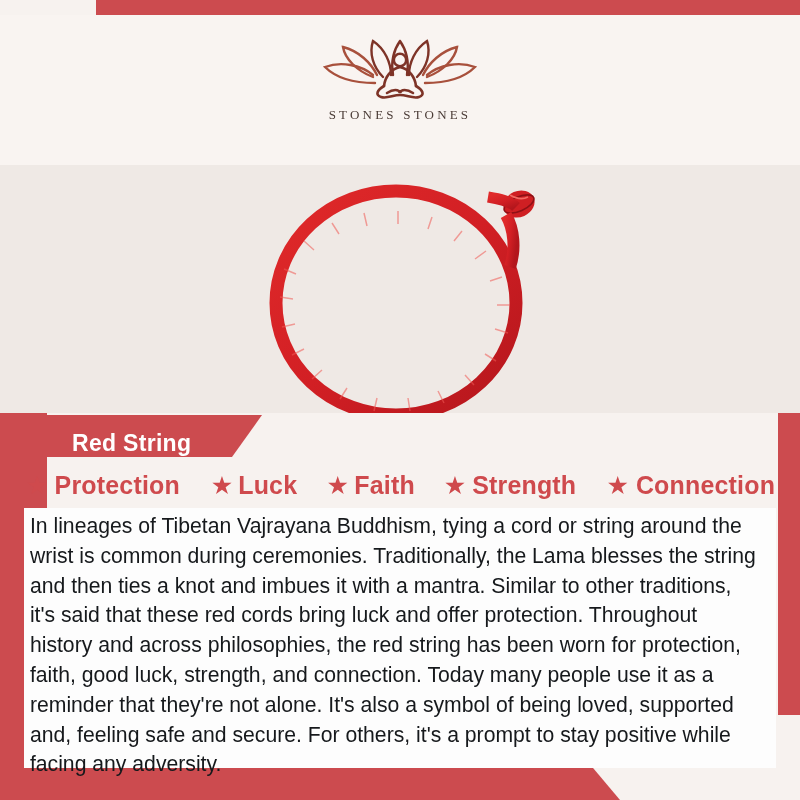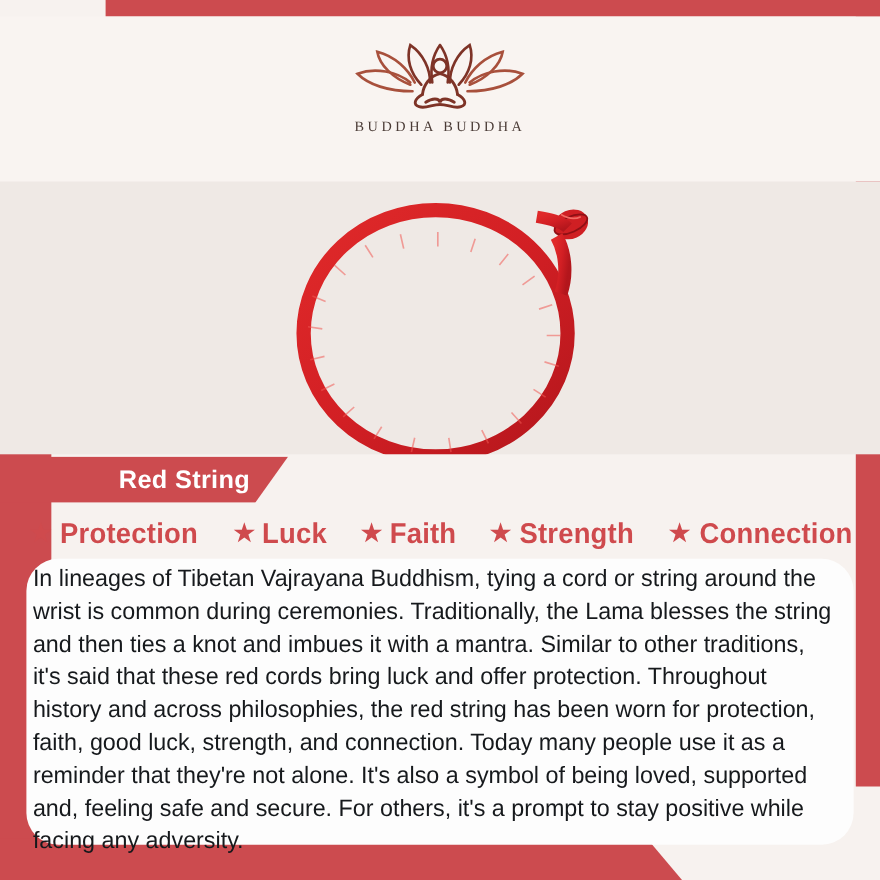--- a/index.html
+++ b/index.html
@@ -38,21 +38,21 @@
   }
 
   
   .photo{position:absolute;left:0;top:165px;width:800px;height:248px;background:#efe9e5;overflow:hidden;}
   .bracelet{position:absolute;left:238px;top:-8px;}
 
   
   .rs-banner{
     position:absolute;left:0;top:415px;width:262px;height:42px;background:#cc4b4f;
     clip-path:polygon(0 0,262px 0,232px 42px,0 42px);
-    display:flex;align-items:center;padding-left:36px;
+    display:flex;align-items:flex-end;
   }
   .rs-label{
     margin-left:72px;color:#ffffff;font-weight:700;font-size:23px;
     font-family:"Liberation Sans Narrow","Liberation Sans",sans-serif;
     letter-spacing:.3px;
   }
 
   
   .benefits{
     position:absolute;left:26px;top:464px;width:752px;height:42px;
@@ -61,21 +61,21 @@
   .benefit{display:flex;align-items:center;color:#cf4a4d;white-space:nowrap;}
   .star{font-size:25px;line-height:1;margin-right:4px;color:#cf4a4d;}
   .benefit-label{
     font-family:"Liberation Sans Narrow","Liberation Sans",sans-serif;
     font-weight:700;font-size:26px;letter-spacing:.2px;transform:scaleX(.96);
   }
 
   
   .copy-box{
     position:absolute;left:24px;top:508px;width:752px;height:260px;
-    background:#fdfdfd;padding:4px 0 0 0;box-sizing:border-box;border-radius:29px;
+    background:#fdfdfd;padding:4px 0 0 0;box-sizing:border-box;
   }
   .copy-text{
     font-family:"Liberation Sans Narrow","Liberation Sans",sans-serif;
     font-size:21.5px;line-height:29.8px;color:#16191c;font-weight:500;
     margin:0;padding:0 8px 0 6px;transform:scaleX(.985);transform-origin:left top;
   }
 </style>
 </head>
 <body>
 
@@ -106,21 +106,21 @@
         </g>
 
         <g fill="none" stroke="#7e3327" stroke-width="2.6" stroke-linecap="round">
           <circle cx="85" cy="27" r="6.2" fill="none"></circle>
           <path d="M85 34 C76 36 70 44 69 53"></path>
           <path d="M85 34 C94 36 100 44 101 53"></path>
           <path d="M69 53 C62 57 60 62 66 64 C72 66 78 62 85 62 C92 62 98 66 104 64 C110 62 108 57 101 53"></path>
           <path d="M72 60 C78 56 84 56 85 60 C86 56 92 56 98 60"></path>
         </g>
       </svg>
-      <div class="logo-text">BUDDHA BUDDHA</div>
+      <div class="logo-text">STONES STONES</div>
     </div>
 
   </div>
 
   <div class="photo">
     <svg class="bracelet" width="330" height="270" viewBox="0 0 330 270">
       <defs>
         <linearGradient id="cordG" x1="0" y1="0" x2="1" y2="1">
           <stop offset="0%" stop-color="#e02a2a"></stop>
           <stop offset="50%" stop-color="#d21f24"></stop>

